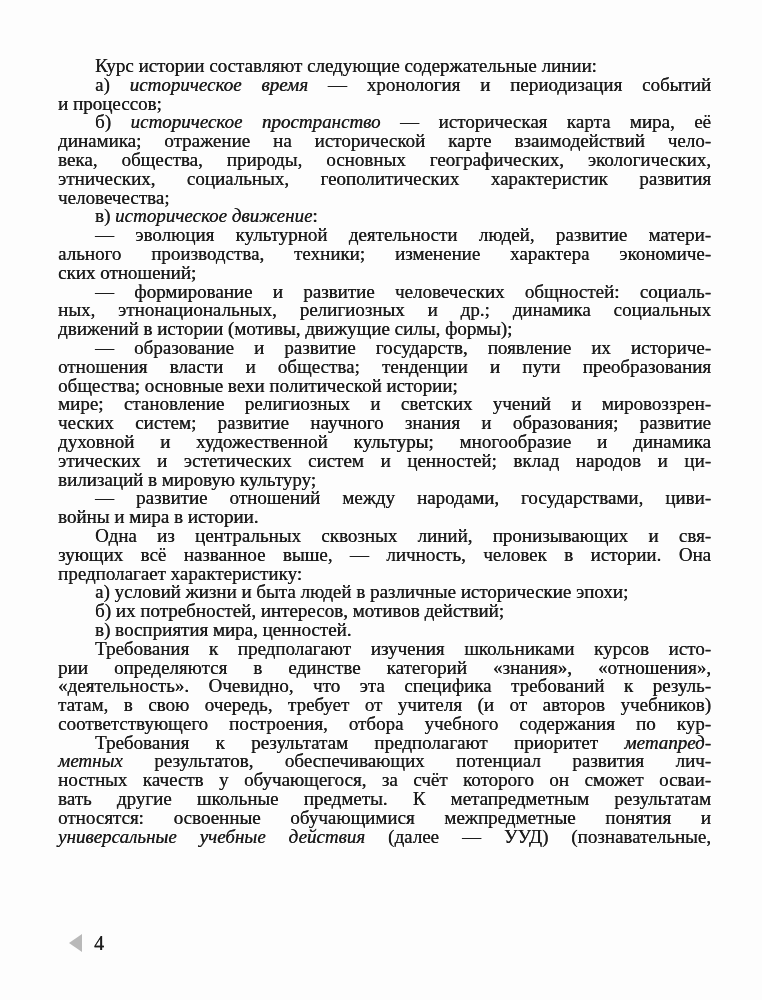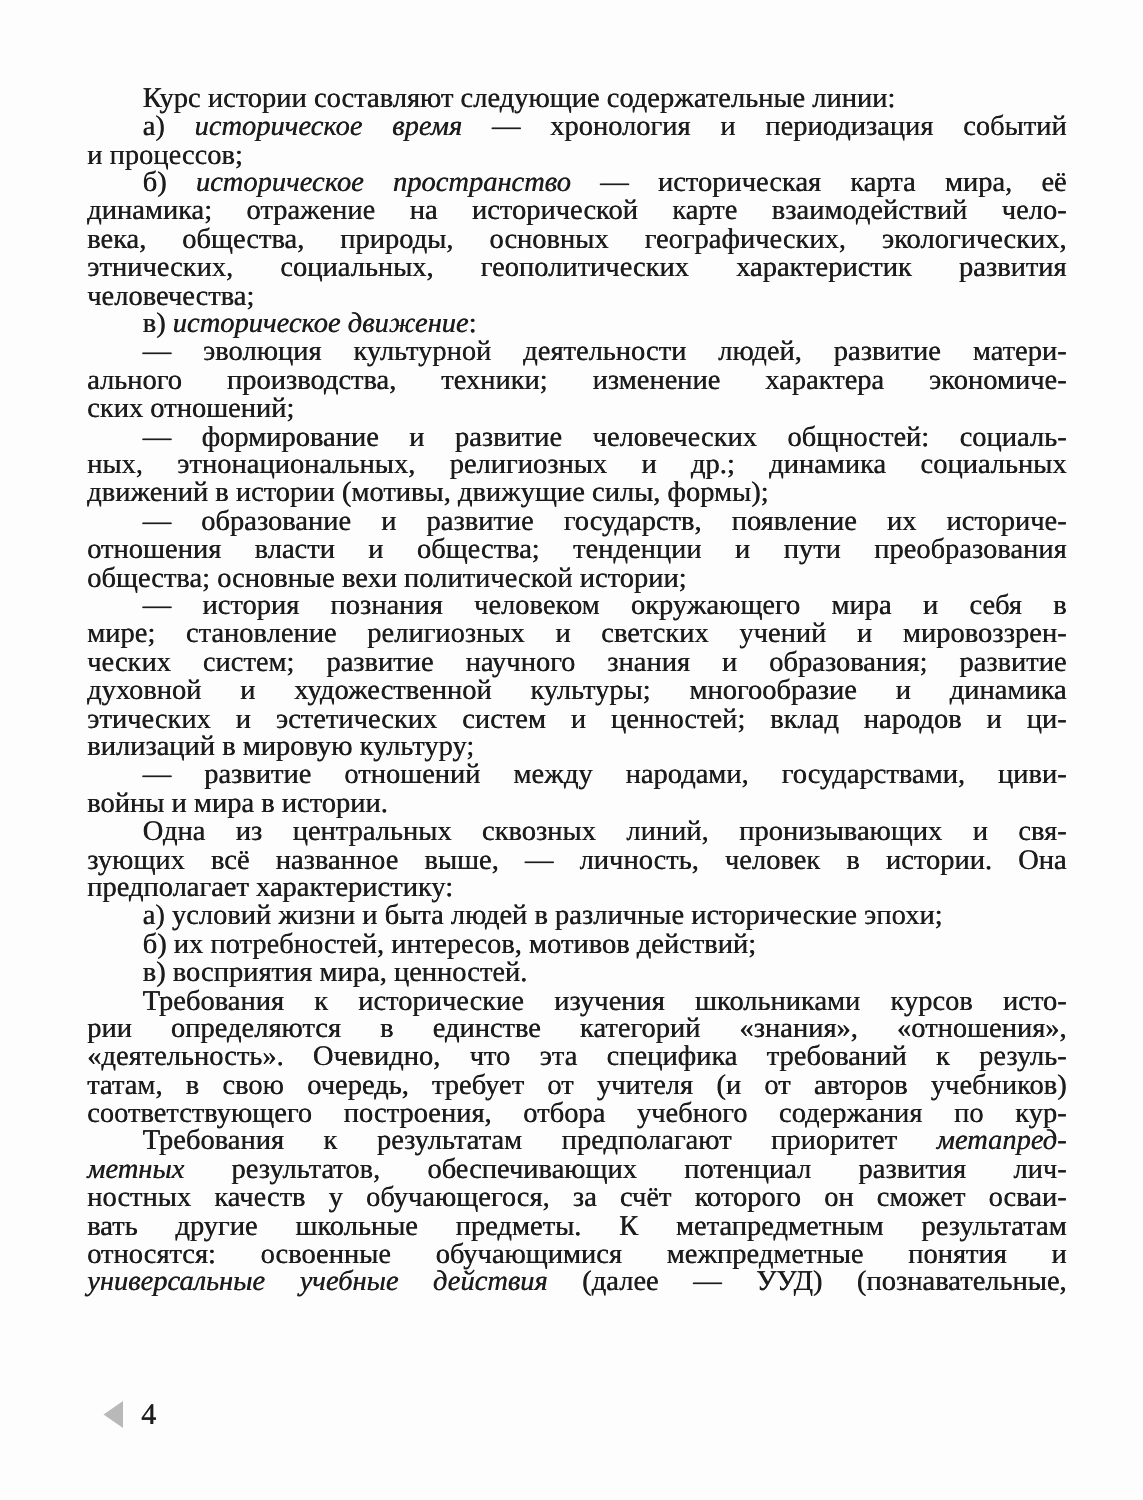--- a/index.html
+++ b/index.html
@@ -59,35 +59,34 @@
       <div class="line indent"><span>в) </span><em>историческое движение</em><span>:</span></div>
       <div class="line indent just"><span>— эволюция культурной деятельности людей, развитие матери-</span></div>
       <div class="line just"><span>ального производства, техники; изменение характера экономиче-</span></div>
       <div class="line"><span>ских отношений;</span></div>
       <div class="line indent just"><span>— формирование и развитие человеческих общностей: социаль-</span></div>
       <div class="line just"><span>ных, этнонациональных, религиозных и др.; динамика социальных</span></div>
       <div class="line"><span>движений в истории (мотивы, движущие силы, формы);</span></div>
       <div class="line indent just"><span>— образование и развитие государств, появление их историче-</span></div>
       <div class="line just"><span>отношения власти и общества; тенденции и пути преобразования</span></div>
       <div class="line"><span>общества; основные вехи политической истории;</span></div>
-      <div class="line indent just"><span>— история познания человеком окружающего мира и себя в</span></div>
       <div class="line just"><span>мире; становление религиозных и светских учений и мировоззрен-</span></div>
       <div class="line just"><span>ческих систем; развитие научного знания и образования; развитие</span></div>
       <div class="line just"><span>духовной и художественной культуры; многообразие и динамика</span></div>
       <div class="line just"><span>этических и эстетических систем и ценностей; вклад народов и ци-</span></div>
       <div class="line"><span>вилизаций в мировую культуру;</span></div>
       <div class="line indent just"><span>— развитие отношений между народами, государствами, циви-</span></div>
       <div class="line"><span>войны и мира в истории.</span></div>
       <div class="line indent just"><span>Одна из центральных сквозных линий, пронизывающих и свя-</span></div>
       <div class="line just"><span>зующих всё названное выше, — личность, человек в истории. Она</span></div>
       <div class="line"><span>предполагает характеристику:</span></div>
       <div class="line indent"><span>а) условий жизни и быта людей в различные исторические эпохи;</span></div>
       <div class="line indent"><span>б) их потребностей, интересов, мотивов действий;</span></div>
       <div class="line indent"><span>в) восприятия мира, ценностей.</span></div>
-      <div class="line indent just"><span>Требования к исторические изучения школьниками курсов исто-</span></div>
+      <div class="line indent just"><span>Требования к предполагают изучения школьниками курсов исто-</span></div>
       <div class="line just"><span>рии определяются в единстве категорий «знания», «отношения»,</span></div>
       <div class="line just"><span>«деятельность». Очевидно, что эта специфика требований к резуль-</span></div>
       <div class="line just"><span>татам, в свою очередь, требует от учителя (и от авторов учебников)</span></div>
       <div class="line just"><span>соответствующего построения, отбора учебного содержания по кур-</span></div>
       <div class="line indent just"><span>Требования к результатам предполагают приоритет </span><em>метапред-</em></div>
       <div class="line just"><em>метных</em><span> результатов, обеспечивающих потенциал развития лич-</span></div>
       <div class="line just"><span>ностных качеств у обучающегося, за счёт которого он сможет осваи-</span></div>
       <div class="line just"><span>вать другие школьные предметы. К метапредметным результатам</span></div>
       <div class="line just"><span>относятся: освоенные обучающимися межпредметные понятия и</span></div>
       <div class="line just"><em>универсальные учебные действия</em><span> (далее — УУД) (познавательные,</span></div>

